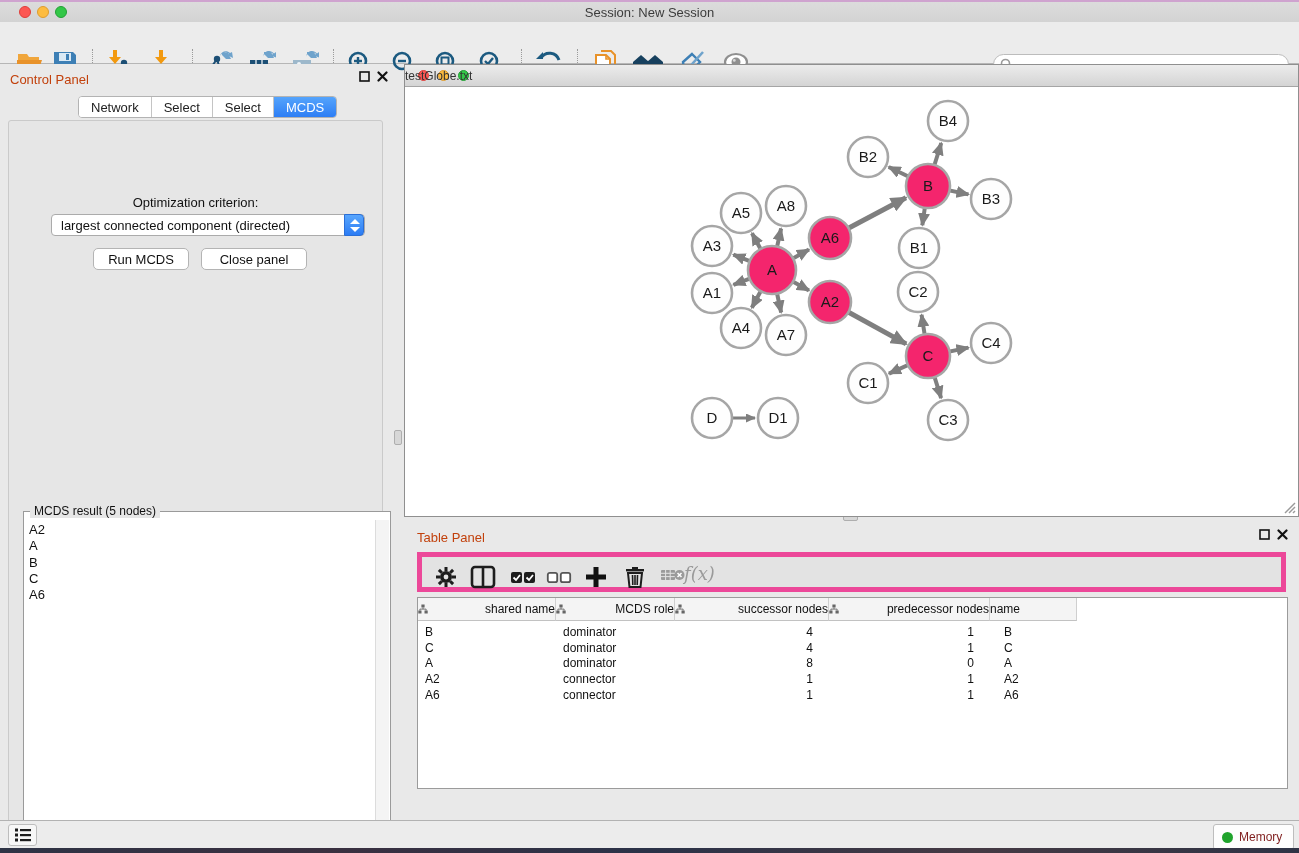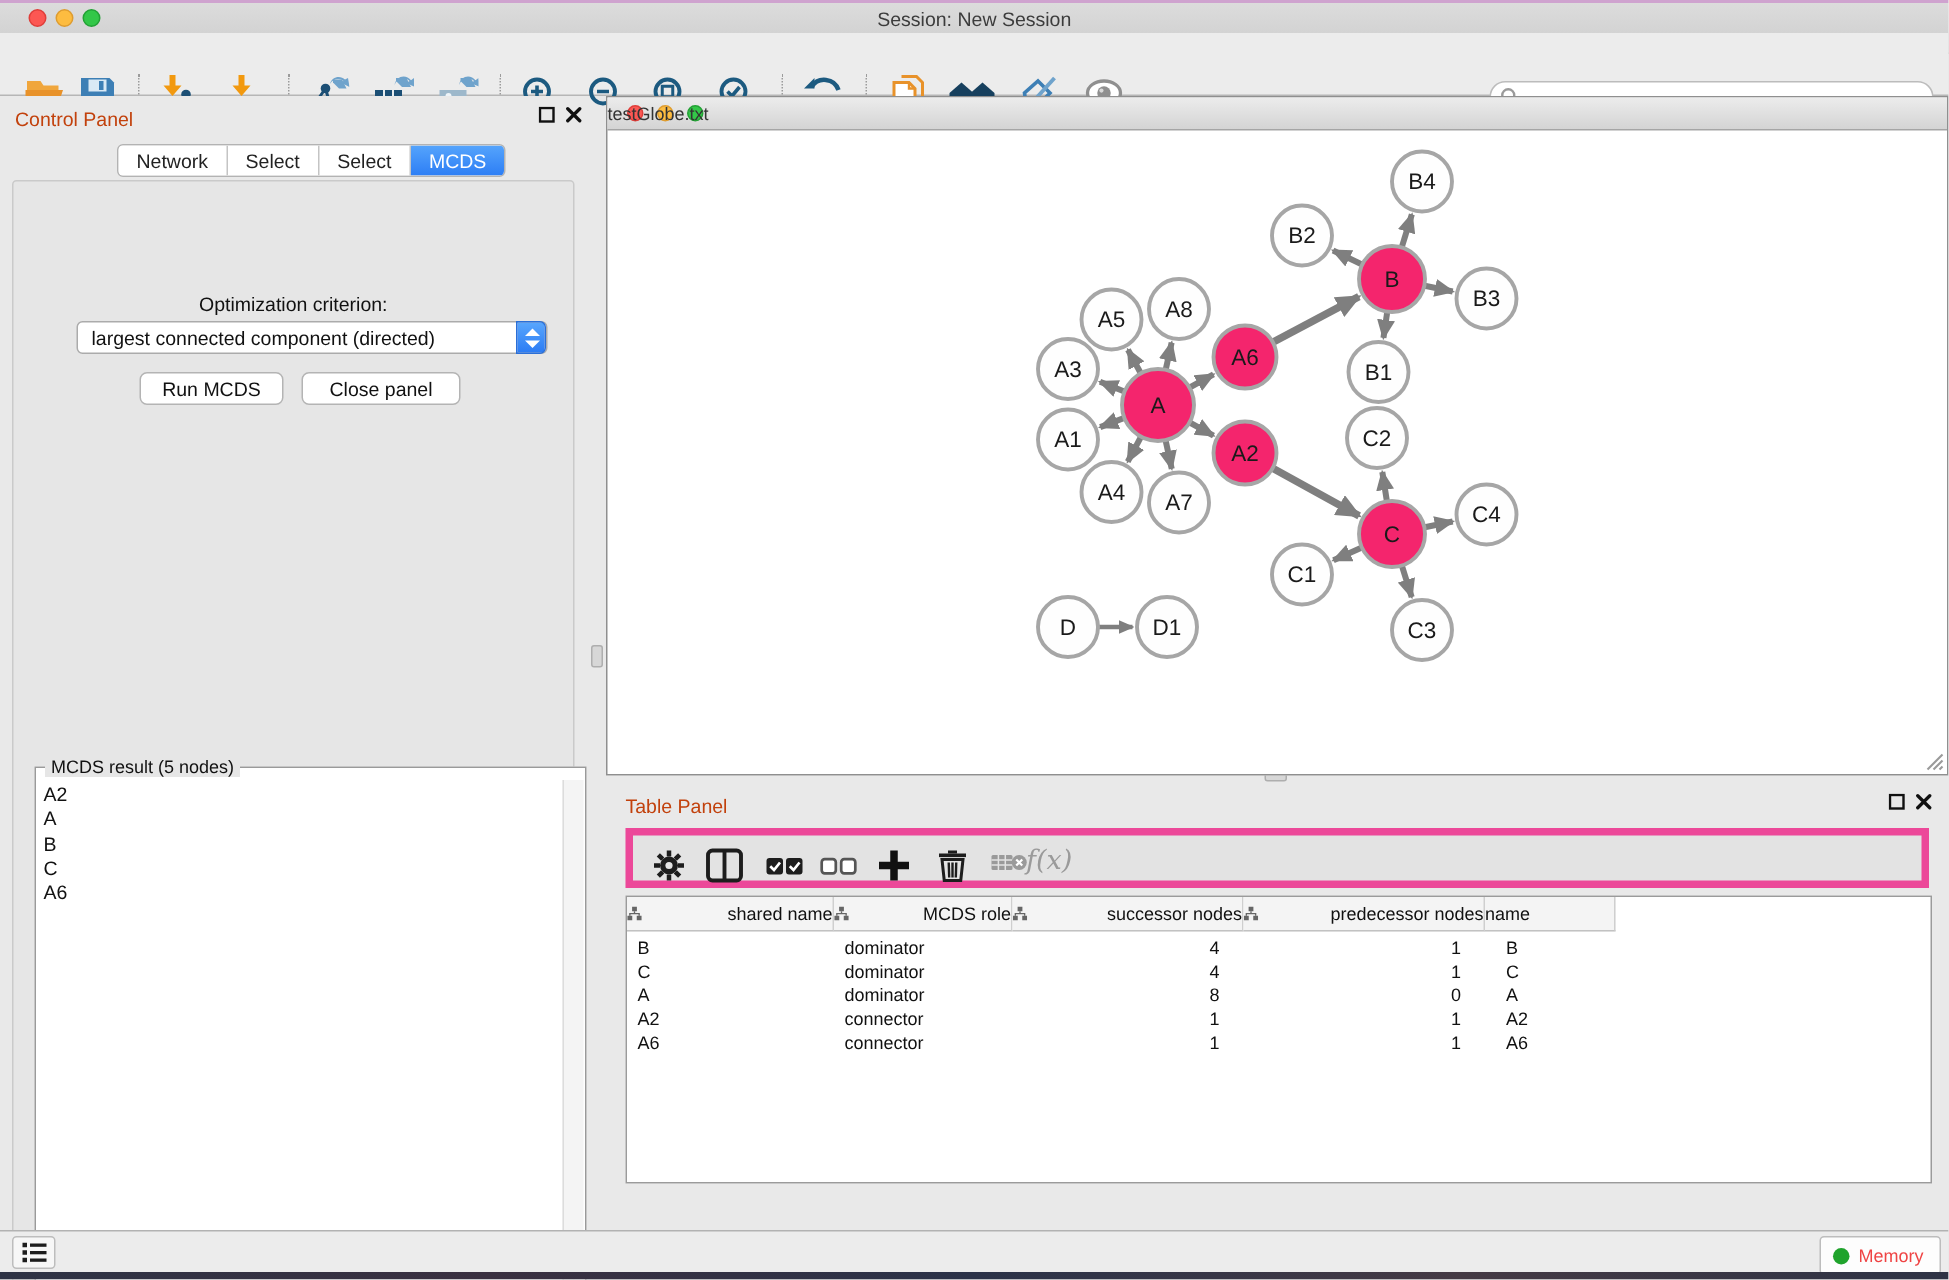--- a/index.html
+++ b/index.html
@@ -95,21 +95,21 @@
   #tp-tabs { position:absolute; left:265px; top:268px; height:21px; display:flex;
     border:1px solid #b3b3b3; border-radius:5px; overflow:hidden; background:#fff; }
 
   
   #status-bar { position:absolute; left:0; top:820px; width:1299px; height:28px;
     background:#ececec; border-top:1px solid #b2b2b2; }
   #list-btn { position:absolute; left:8px; top:3px; width:29px; height:22px; background:#f7f7f7;
     border:1px solid #bdbdbd; border-radius:3px; display:flex; align-items:center; justify-content:center; }
   #memory-btn { position:absolute; left:1213px; top:3px; width:81px; height:26px; background:#fdfdfd;
     border:1px solid #bdbdbd; border-radius:3px; display:flex; align-items:center; gap:6px;
-    padding-left:8px; font-size:12px; color:#ef4444; }
+    padding-left:8px; font-size:12px; color:#7f1d1d; }
   #memory-dot { width:11px; height:11px; border-radius:50%; background:#1fa32c; }
   #desktop-bottom { position:absolute; left:0; top:848px; width:1299px; height:5px;
     background:linear-gradient(90deg,#2e3345,#3a3040,#2b3248,#453a44,#2e3345); }
 </style>
 </head>
 <body>
 
 <div id="app">
 
   <div id="desktop-top"></div>

